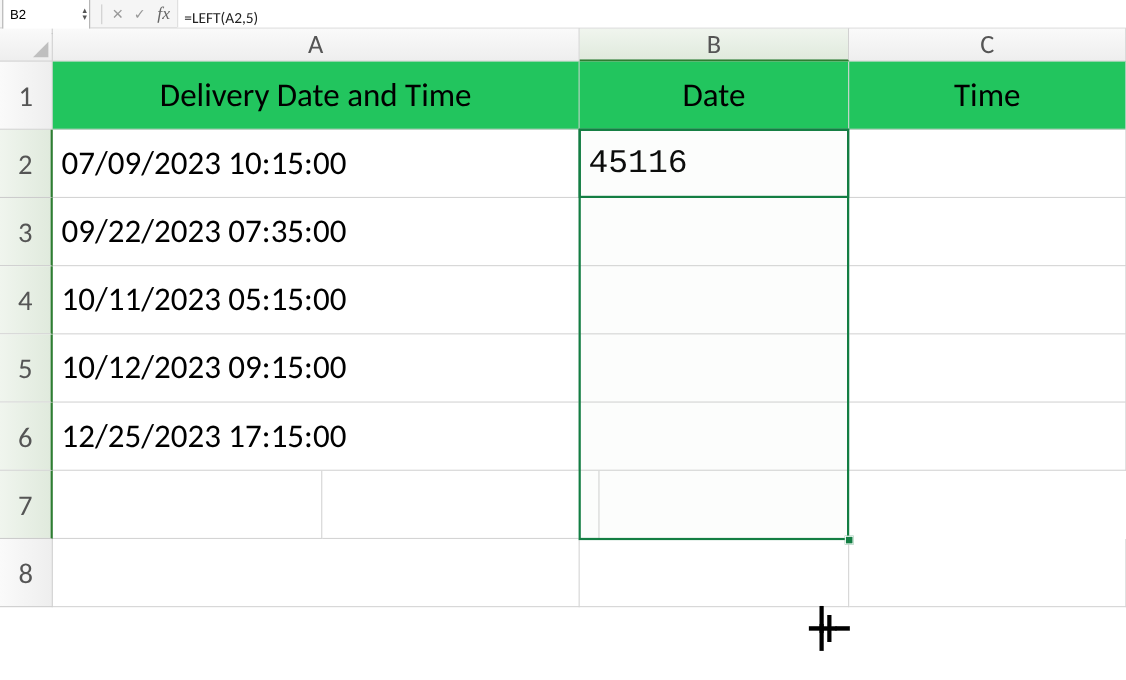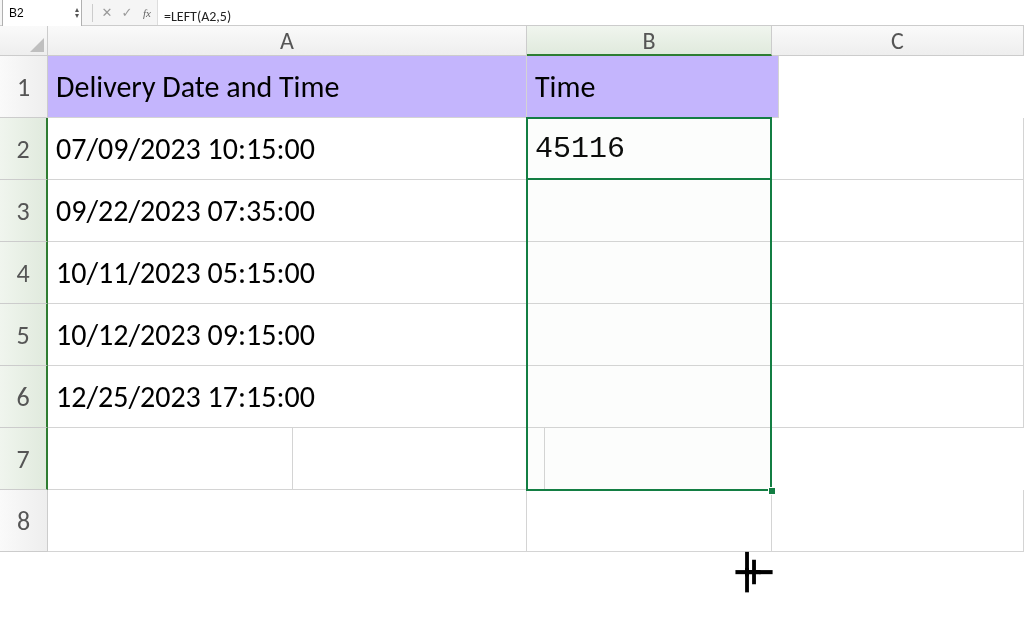--- a/index.html
+++ b/index.html
@@ -51,21 +51,21 @@
     display: flex;
     align-items: center;
     justify-content: center;
     color: #999;
     font-size: 13px;
     font-family: Arial, sans-serif;
   }
   .fx-label {
     font-style: italic;
     font-family: "Times New Roman", serif;
-    font-size: 11px;
+    font-size: 16px;
     color: #666;
     padding: 0 6px;
   }
   .formula-input {
     flex: 1;
     height: 100%;
     display: flex;
     align-items: flex-end;
     padding-left: 6px;
     font-family: Calibri, Arial, sans-serif;
@@ -141,22 +141,22 @@
     display: flex;
     align-items: center;
     font-size: 30px;
     color: #000;
     padding: 0 8px;
     overflow: hidden;
     white-space: nowrap;
     position: relative;
   }
   .header-cell {
-    background: #c4b5fd;
-    justify-content: flex-start;
+    background: #22c55e;
+    justify-content: center;
   }
   .cell.right { justify-content: flex-start; }
   .cell.left { justify-content: flex-start; font-family: Liberation Mono, monospace; }
   .col-A { width: 479px; }
   .col-B { width: 245px; }
   .col-C { width: 252px; }
   .selection-box {
     position: absolute;
     border: 2px solid #137e43;
     pointer-events: none;
@@ -226,20 +226,23 @@
       </div>
   </div>
 
   <div class="row">
     <div class="row-header">
         <span>1</span>
       </div>
     <div class="cell header-cell col-A">
         <span>Delivery Date and Time</span>
       </div>
+    <div class="cell header-cell col-B">
+        <span>Date</span>
+      </div>
     <div class="cell header-cell col-C">
         <span>Time</span>
       </div>
   </div>
 
   <div class="row">
     <div class="row-header active">
         <span>2</span>
       </div>
     <div class="cell right col-A">

